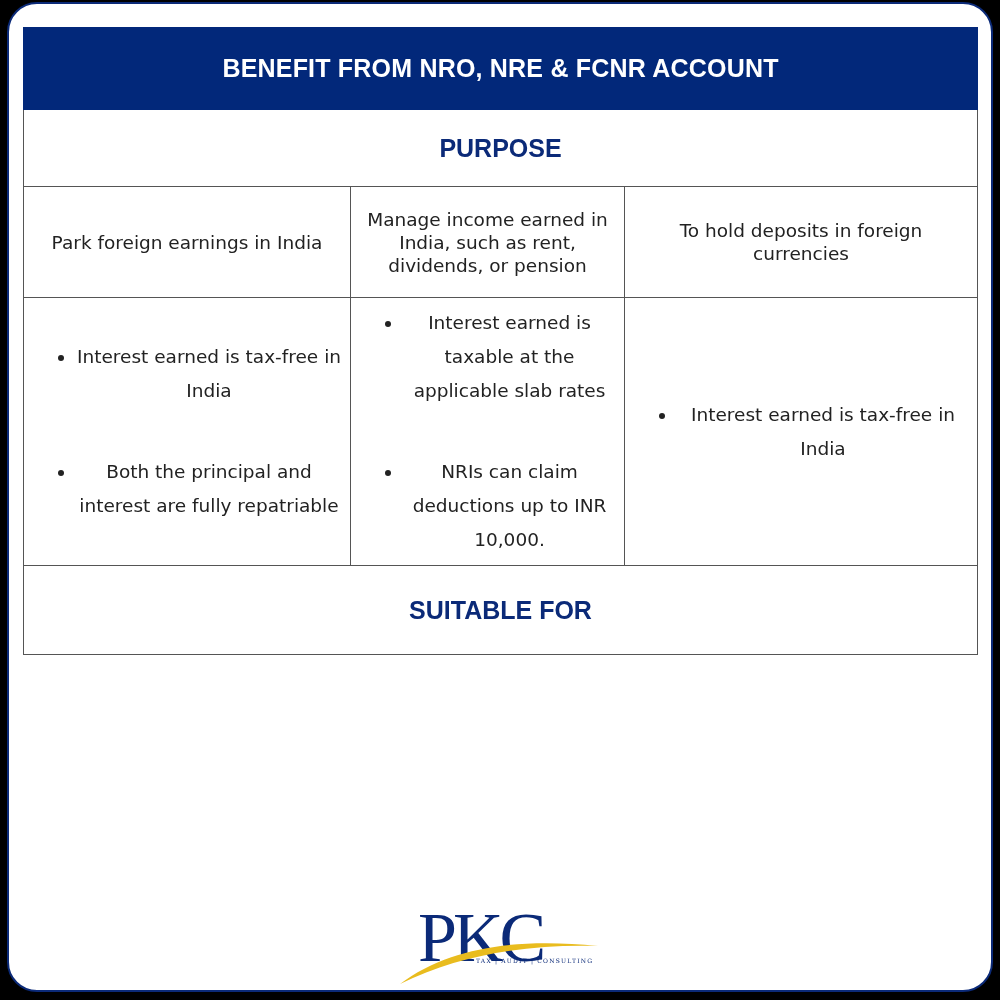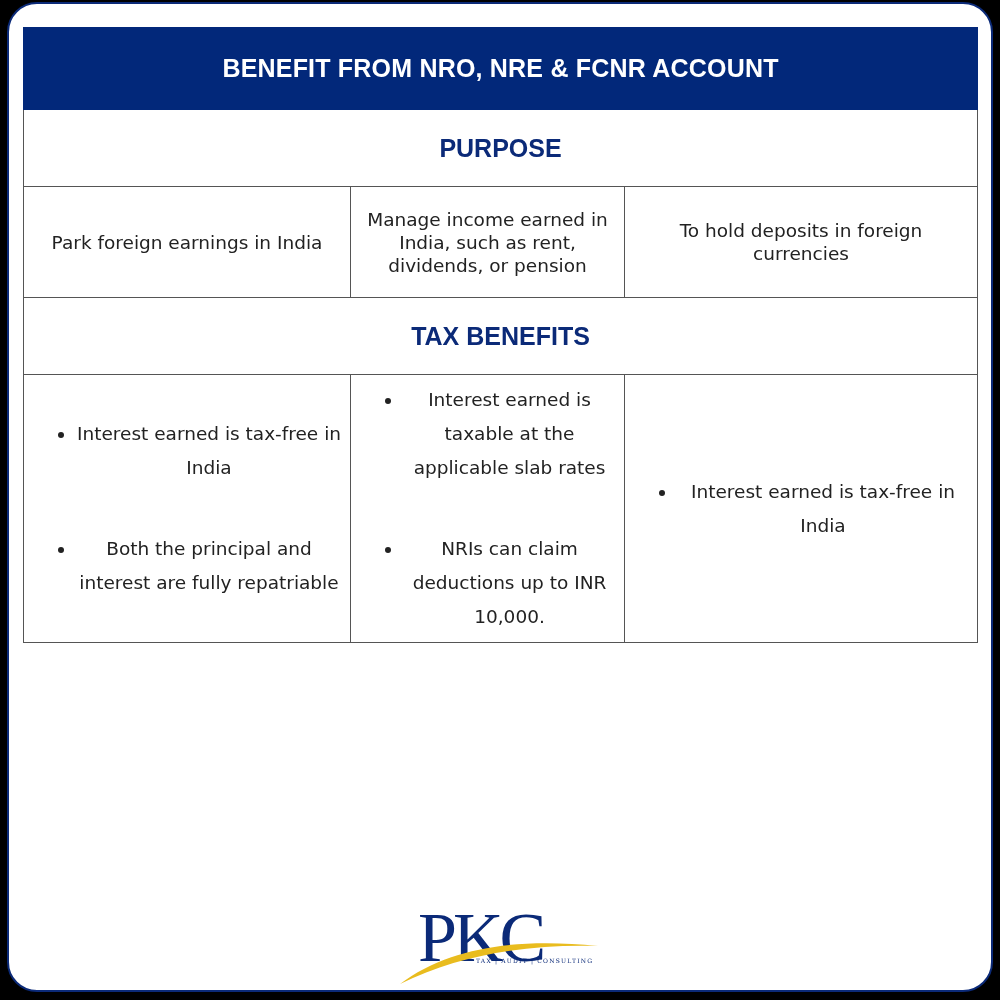--- a/index.html
+++ b/index.html
@@ -74,42 +74,42 @@
   <tr>
     <td colspan="3" class="section-cell">PURPOSE</td>
   </tr>
   <tr>
     <td class="content purpose">Park foreign earnings in India</td>
     <td class="content purpose">Manage income earned in India, such as rent, dividends, or pension</td>
     <td class="content purpose">To hold deposits in foreign currencies</td>
   </tr>
 
   <tr>
-    <td colspan="3" class="section-cell">TAX BENEFITS</td>
-  </tr>
-  <tr>
     <td class="tax">
       <ul>
         <li>Interest earned is tax-free in India</li>
         <li>Both the principal and interest are fully repatriable</li>
       </ul>
     </td>
     <td class="tax">
       <ul>
         <li>Interest earned is taxable at the applicable slab rates</li>
         <li>NRIs can claim deductions up to INR 10,000.</li>
       </ul>
     </td>
     <td class="tax c3">
       <ul>
         <li>Interest earned is tax-free in India</li>
       </ul>
     </td>
   </tr>
 
+  <tr>
+    <td colspan="3" class="section-cell tall">SUITABLE FOR</td>
+  </tr>
 </tbody>
   </table>
 
 <div class="logo">
   <span class="logo-text">PKC</span>
   <svg width="240" height="100" style="position:absolute;left:0;top:0;">
     <path d="M20 98 C 70 60, 140 52, 218 60 C 150 58, 80 68, 20 98 Z" fill="#e9bc1e"></path>
   </svg>
   <span class="logo-tag">TAX | AUDIT | CONSULTING</span>
 </div>

